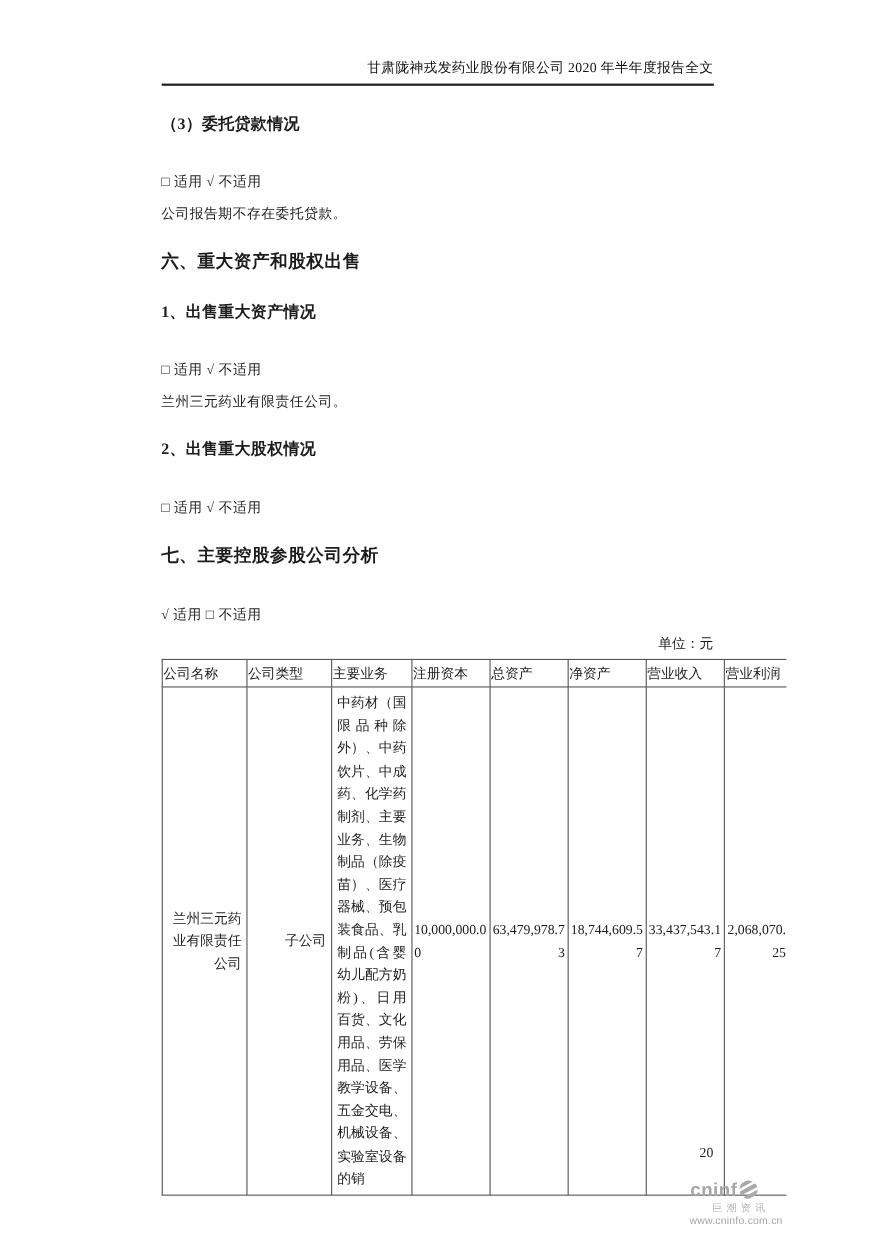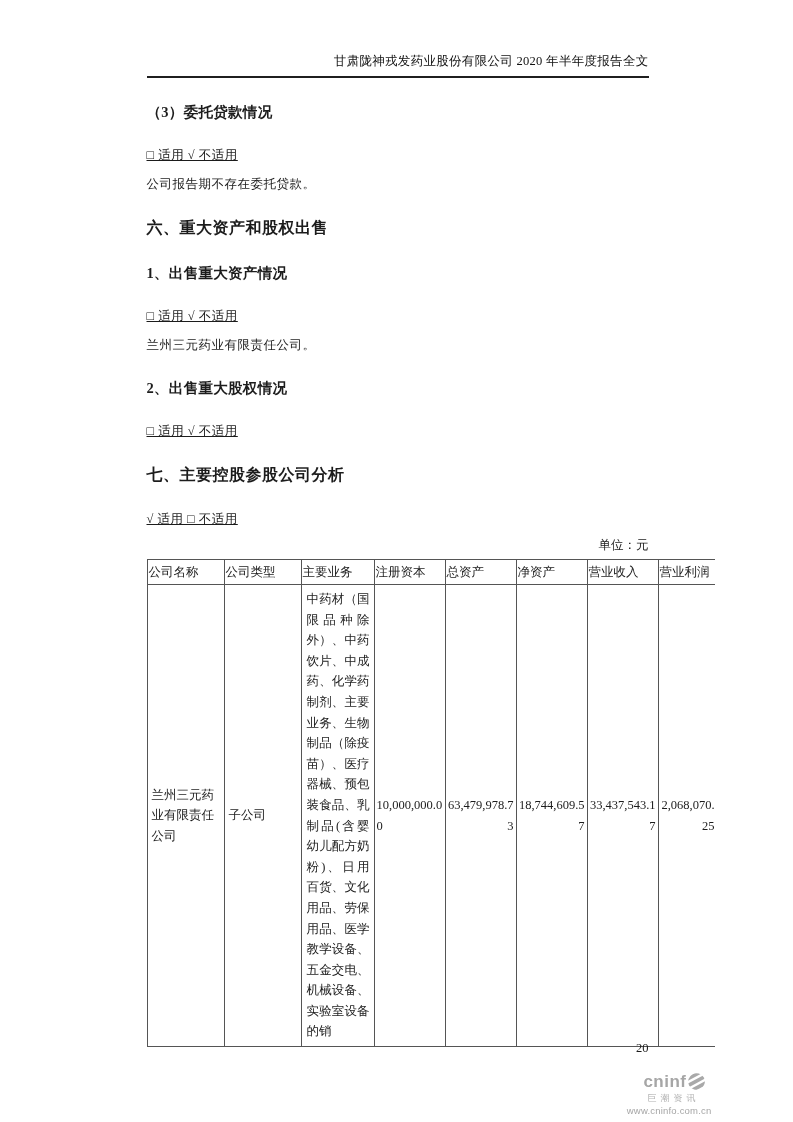--- a/index.html
+++ b/index.html
@@ -20,21 +20,21 @@
     padding-bottom:6px;
     border-bottom:2.5px solid #1f1f1f;
     text-align:right;
     font-size:12.5px;
     letter-spacing:0.3px;
     color:#111;
   }
 
   .h-section { font-size:16px; font-weight:bold; margin-top:25px; letter-spacing:0.5px; }
   .h-sub     { font-size:14.5px; font-weight:bold; margin-top:25px; letter-spacing:0.3px; }
-  .line-apply { font-size:12.5px; margin-top:25px; letter-spacing:0.5px;text-decoration:underline; }
+  .line-apply { font-size:12.5px; margin-top:35px; letter-spacing:0.5px; }
   .line-note  { font-size:12.5px; margin-top:12px; letter-spacing:0.5px; }
   .line-intro { font-size:12.5px; margin-top:11px; letter-spacing:0.5px; }
   .line-unit  { font-size:12.5px; margin-top:9px; margin-bottom:5px; text-align:right; }
 
   table.fin {
     width:659px;
     table-layout:fixed;
     border-collapse:collapse;
     border:1.5px solid #3a3a3a;
     font-size:12.5px;
@@ -44,21 +44,21 @@
     font-weight:normal;
   }
   table.fin th {
     height:25px;
     text-align:left;
     vertical-align:middle;
     padding:2px 1px;
   }
   td.cell-text {
     vertical-align:middle;
-    text-align:left;
+    text-align:right;
     padding:2px 4px;
     line-height:20.5px;
   }
   td.cell-business {
     vertical-align:top;
     text-align:justify;
     padding:4px 4px 4px 5px;
     line-height:20.6px;
   }
   td.cell-num {
@@ -80,21 +80,21 @@
     position:absolute;
     top:1072px; right:3px;
     width:100px;
     color:#a9a9a9;
     font-family:"Liberation Sans","DejaVu Sans",sans-serif;
     text-align:right;
     line-height:1;
     user-select:none;
   }
   .cninfo-row1 {
-    display:flex; align-items:center; justify-content:flex-end; gap:0;
+    display:flex; align-items:center; justify-content:center; gap:0;
     padding-right:6px;
   }
   .cninfo-word {
     font-size:17px; font-weight:bold; letter-spacing:0.5px; color:#a6a6a6;
   }
   .cninfo-caption {
     font-size:9px; letter-spacing:4px; margin-top:3px; padding-right:12px; color:#b0b0b0;
   }
   .cninfo-url {
     font-size:9.5px; margin-top:3px; letter-spacing:0.2px; color:#a6a6a6;

